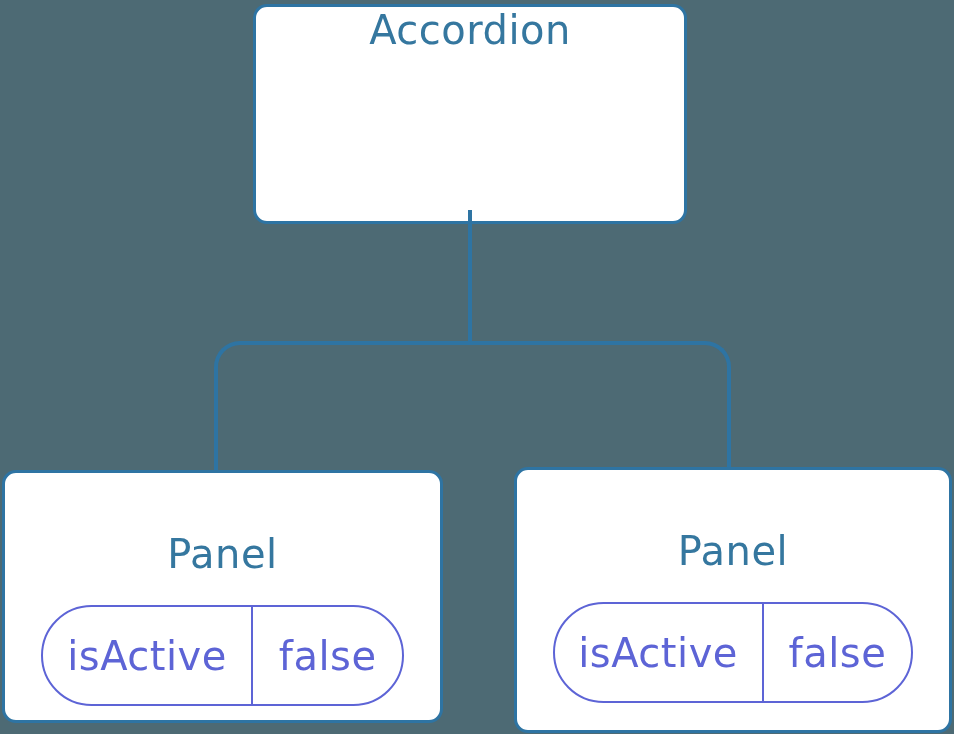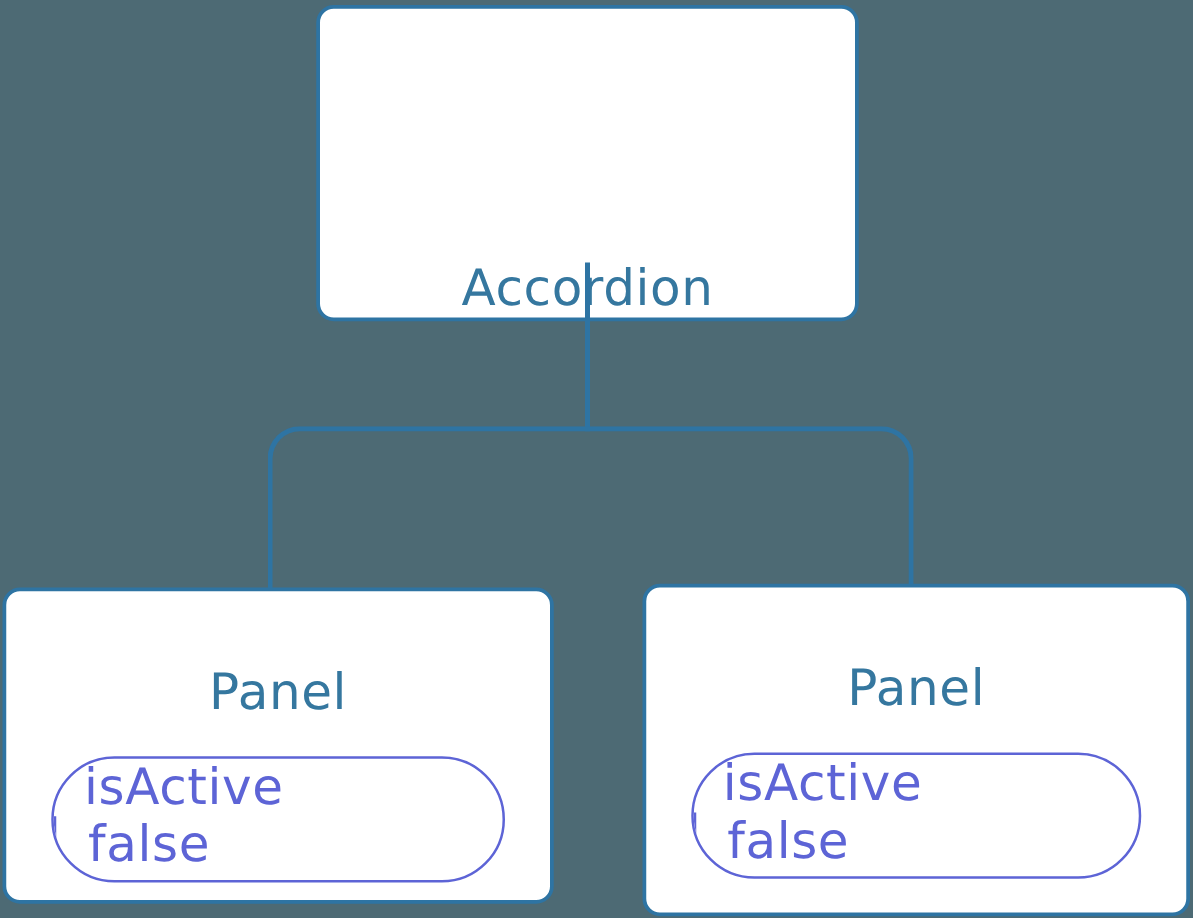--- a/index.html
+++ b/index.html
@@ -18,22 +18,22 @@
   .stage{position:relative;width:954px;height:734px;}
 
   
   .node{
     position:absolute;
     background:var(--node-bg);
     border:3px solid var(--line);
     border-radius:14px;
   }
   .node-root{
-    left:253px;top:4px;width:434px;height:253px;
-    display:flex;align-items:flex-end;justify-content:center;
+    left:253px;top:4px;width:434px;height:220px;
+    display:flex;align-items:flex-start;justify-content:center;
   }
   .node-label{
     color:var(--heading);
     font-size:40px;
     font-weight:500;
     letter-spacing:0.5px;
   }
 
   
   .connector-stem{
@@ -62,21 +62,20 @@
 
   
   .state-pill{
     margin-top:27px;
     width:83.5%;
     height:101px;
     border:2px solid var(--state);
     border-radius:51px;
     display:flex;
     overflow:hidden;
-    flex-direction:column;
   }
   .state-cell{
     display:flex;align-items:center;justify-content:center;
     color:var(--state);
     font-size:40px;
     letter-spacing:0.5px;
   }
   .state-key{width:58%;}
   .state-value{width:42%;border-left:2px solid var(--state);}
 </style>

